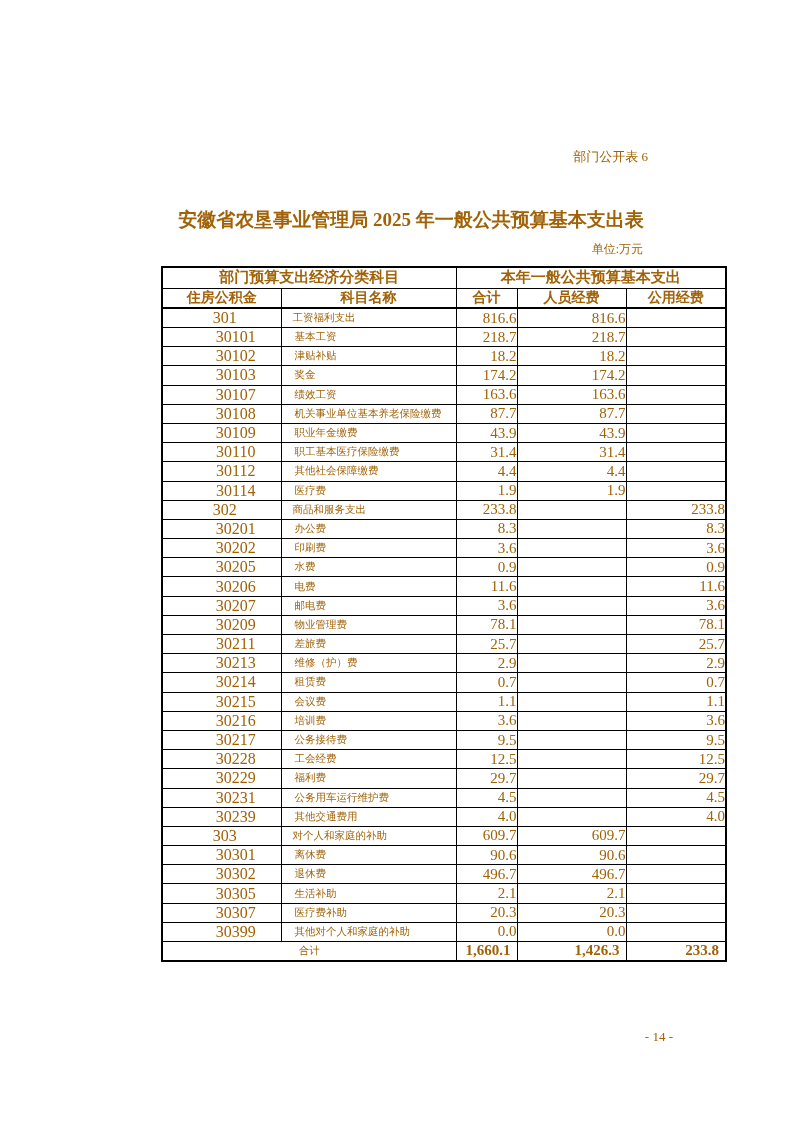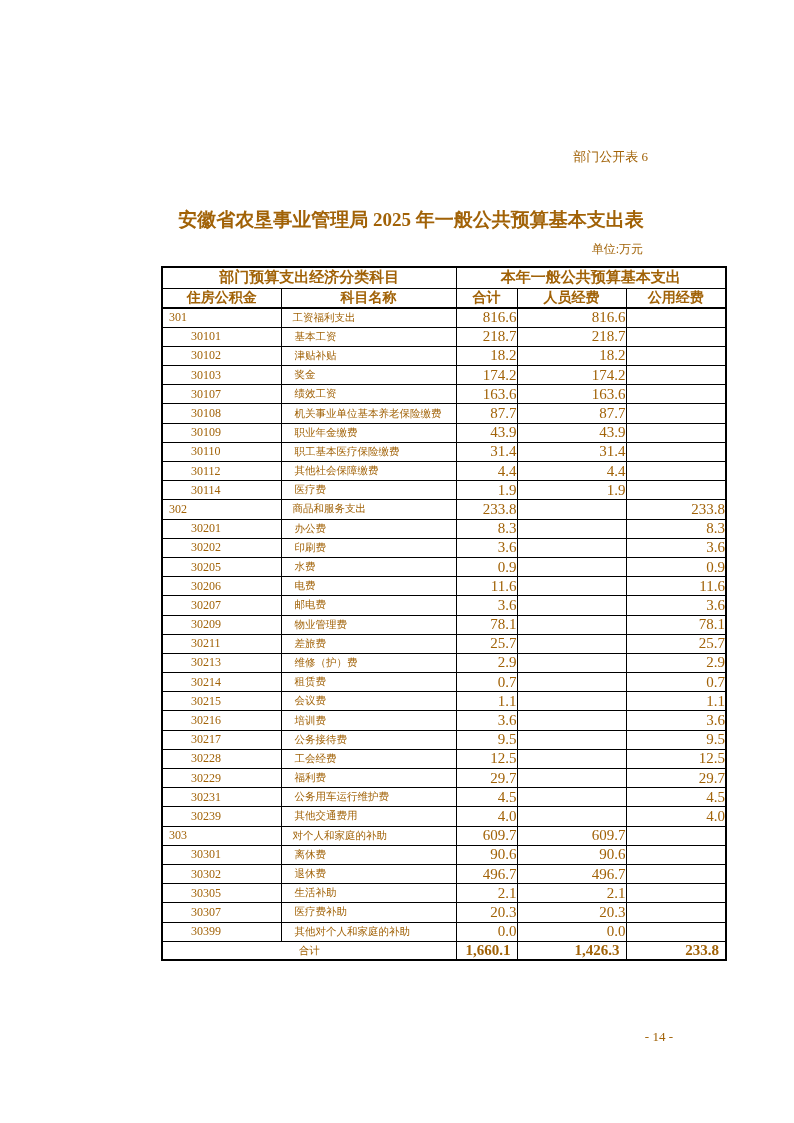--- a/index.html
+++ b/index.html
@@ -70,22 +70,22 @@
   thead tr.col-row  { height: 20px; }
   tbody tr { height: 19.2px; }
   tfoot tr { height: 19.2px; }
   thead th {
     font-weight: bold;
     text-align: center;
   }
   thead tr.group-row th { font-size: 15px; }
   thead tr.col-row th  { font-size: 14px; border-bottom: 2px solid #000; }
   td.cell-code {
-    font-size: 12px;
-    text-align: left;
+    font-size: 16px;
+    text-align: center;
   }
   td.cell-name {
     font-size: 10.5px;
     text-align: left;
   }
   td.cell-total, td.cell-personnel, td.cell-public {
     font-size: 15px;
     text-align: right;
     padding-right: 6px;
   }

